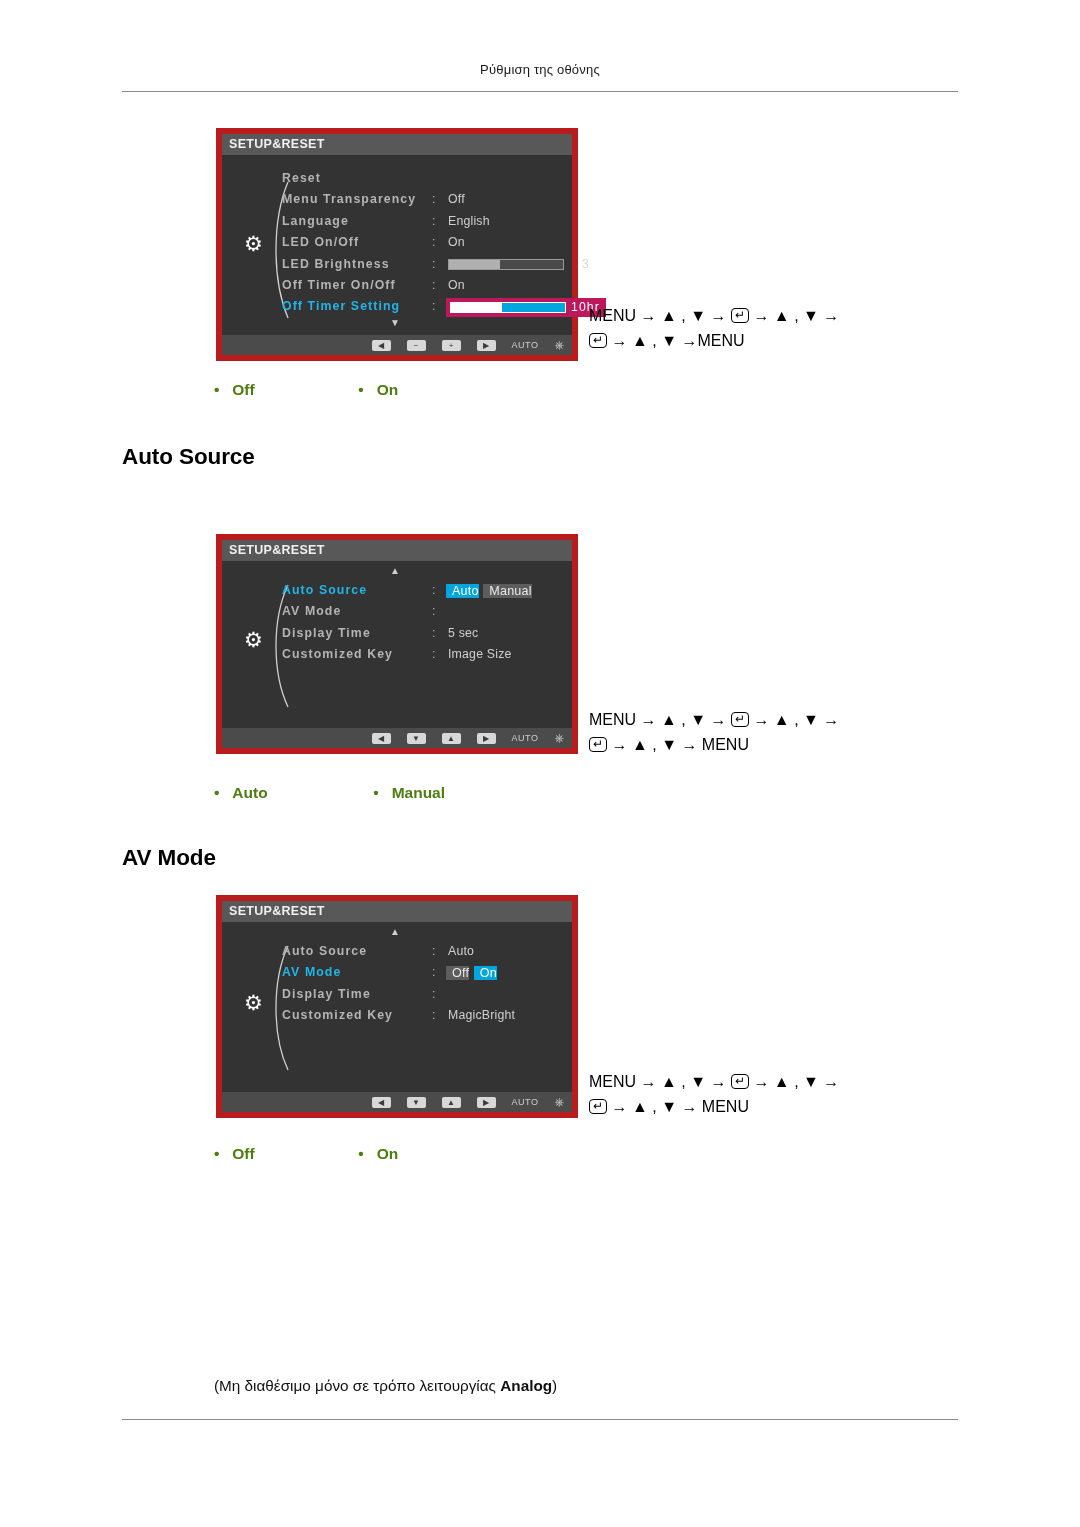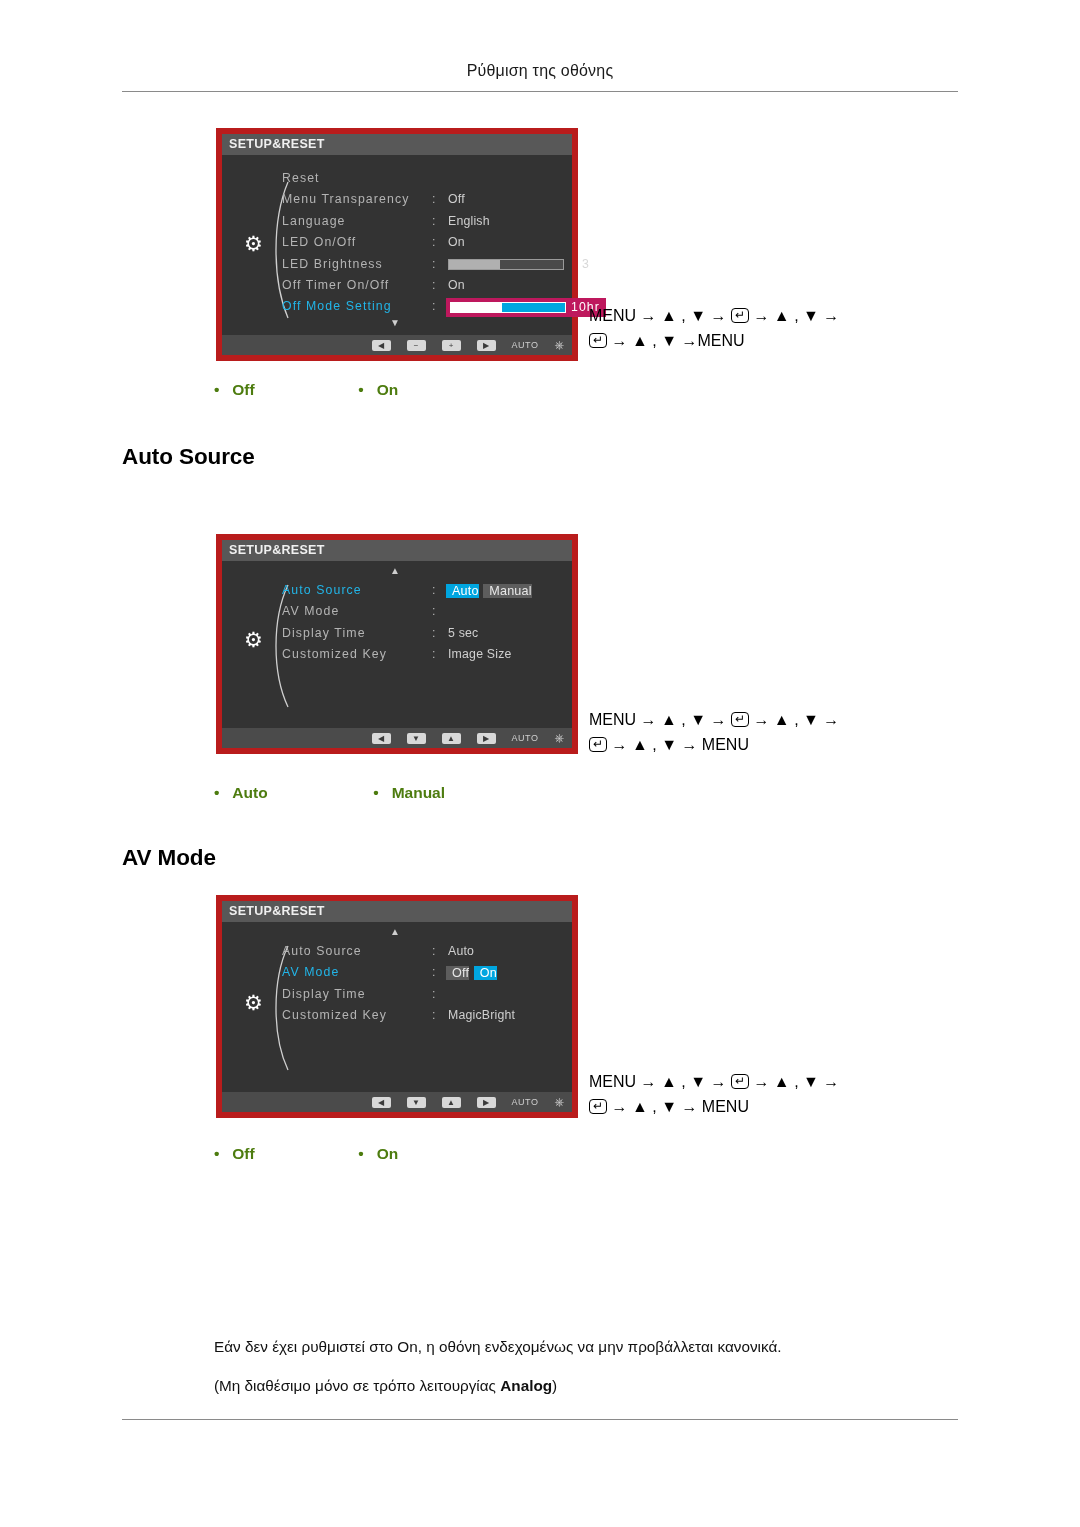--- a/index.html
+++ b/index.html
@@ -24,21 +24,21 @@
     height: 1527px;
   }
 
   
   .header-text {
     position: absolute;
     left: 0;
     top: 62px;
     width: 1080px;
     text-align: center;
-    font-size: 16px;
+    font-size: 13px;
     color: #1a1a1a;
     letter-spacing: 0.2px;
   }
   .header-rule {
     position: absolute;
     left: 122px;
     top: 91px;
     width: 836px;
     height: 1px;
     background: #8a8a8a;
@@ -179,20 +179,21 @@
     height: 21.4px;
     font-size: 12.3px;
     color: #b4b4b4;
     letter-spacing: 1.1px;
     white-space: nowrap;
   }
   .row .name {
     position: absolute;
     left: 0;
     top: 2px;
+    font-weight: bold;
   }
   .row .colon {
     position: absolute;
     left: 150px;
     top: 2px;
   }
   .row .val {
     position: absolute;
     left: 166px;
     top: 2px;
@@ -347,21 +348,21 @@
               <i style="width:45%"></i>
             </span>
           <span class="slider-num">3</span>
         </div>
         <div class="row">
           <span class="name">Off Timer On/Off</span>
           <span class="colon">:</span>
           <span class="val">On</span>
         </div>
         <div class="row active">
-          <span class="name">Off Mode Setting</span>
+          <span class="name">Off Timer Setting</span>
           <span class="colon">:</span>
           <span class="hl-row">
             <span class="slider2">
                 <i style="width:45%"></i>
               </span>
             <span class="hl-num">10hr</span>
           </span>
         </div>
         <div style="position:relative;height:14px;">
           <span class="caret" style="top:-2px;">▼</span>
@@ -534,20 +535,19 @@
     <span class="bullet-item" style="width:140px;">
       <span class="dot">•</span>
       <span class="lbl">Off</span>
     </span>
     <span class="bullet-item">
       <span class="dot">•</span>
       <span class="lbl">On</span>
     </span>
   </div>
 
-  <div class="para" style="top:1334px;">Εάν δεν έχει ρυθμιστεί στο On, η οθόνη ενδεχομένως να μην προβάλλεται κανονικά.</div>
 
   <div class="para" style="top:1373px;">
     <span>(Μη διαθέσιμο μόνο σε τρόπο λειτουργίας </span><span class="b">Analog</span><span>)</span>
   </div>
 
   <div class="footer-rule"></div>
 </div>
 
 </body></html>

